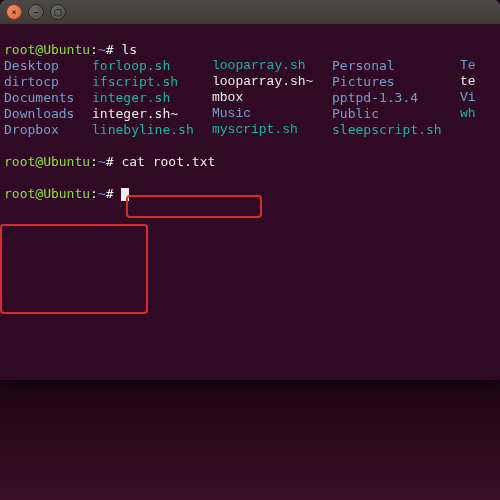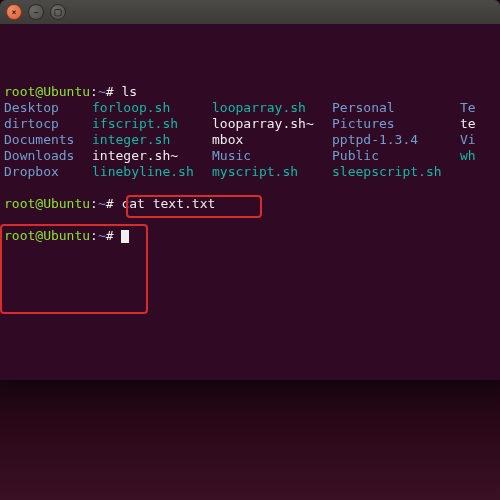--- a/index.html
+++ b/index.html
@@ -60,42 +60,41 @@
   }
   .win-btn.close {
     background: radial-gradient(circle at 30% 30%, #f28c6a, #e06030);
     border-color: #8a3a18;
   }
   .terminal-body {
     padding: 2px 4px;
     line-height: 16px;
     white-space: pre;
     color: #eeeeec;
-    margin-top: 42px;
   }
   .prompt-user { color: #8ae234; }
   .prompt-path { color: #729fcf; }
   .dir { color: #729fcf; }
   .exec { color: #14b8a6; }
   .normal { color: #eeeeec; }
   .cursor {
     display: inline-block;
     width: 8px;
     height: 13px;
     background: #eeeeec;
     vertical-align: text-bottom;
   }
   .ls-row {
     display: flex;
   }
   .col1 { width: 88px; }
   .col2 { width: 120px; }
-  .col3 { width: 120px; }
+  .col3 { width: 120px; font-family: Liberation Mono, monospace; }
   .col4 { width: 128px; }
-  .col5 { width: 30px; }
+  .col5 { width: 30px; font-family: Liberation Mono, monospace; }
   .highlight-box-cmd {
     position: absolute;
     border: 2px solid #d82c2c;
     border-radius: 4px;
     top: 195px;
     left: 126px;
     width: 132px;
     height: 19px;
     pointer-events: none;
   }
@@ -120,20 +119,20 @@
     <div class="win-buttons">
       <div class="win-btn close">×</div>
       <div class="win-btn">–</div>
       <div class="win-btn">▢</div>
     </div>
   </div>
 
   <div class="terminal-body">
 <span><span class="prompt-user">root@Ubuntu</span><span class="normal">:</span><span class="prompt-path">~</span><span class="normal">#</span> <span class="normal">ls</span></span>
 <div id="ls-output"><div class="ls-row"><span class="col1 dir">Desktop</span><span class="col2 exec">forloop.sh</span><span class="col3 exec">looparray.sh</span><span class="col4 dir">Personal</span><span class="col5 dir">Te</span></div><div class="ls-row"><span class="col1 dir">dirtocp</span><span class="col2 exec">ifscript.sh</span><span class="col3 normal">looparray.sh~</span><span class="col4 dir">Pictures</span><span class="col5 normal">te</span></div><div class="ls-row"><span class="col1 dir">Documents</span><span class="col2 exec">integer.sh</span><span class="col3 normal">mbox</span><span class="col4 dir">pptpd-1.3.4</span><span class="col5 dir">Vi</span></div><div class="ls-row"><span class="col1 dir">Downloads</span><span class="col2 normal">integer.sh~</span><span class="col3 dir">Music</span><span class="col4 dir">Public</span><span class="col5 exec">wh</span></div><div class="ls-row"><span class="col1 dir">Dropbox</span><span class="col2 exec">linebyline.sh</span><span class="col3 exec">myscript.sh</span><span class="col4 exec">sleepscript.sh</span><span class="col5 normal"></span></div></div>
-<span><span class="prompt-user">root@Ubuntu</span><span class="normal">:</span><span class="prompt-path">~</span><span class="normal">#</span> <span class="normal">cat text.txt</span></span>
+<span><span class="prompt-user">root@Ubuntu</span><span class="normal">:</span><span class="prompt-path">~</span><span class="normal">#</span> <span class="normal">cat root.txt</span></span>
 
 <span><span class="prompt-user">root@Ubuntu</span><span class="normal">:</span><span class="prompt-path">~</span><span class="normal">#</span> <span class="cursor"></span></span>
   </div>
 </div>
 
 <div class="highlight-box-cmd"></div>
 <div class="highlight-box-output"></div>
 
 </body></html>

